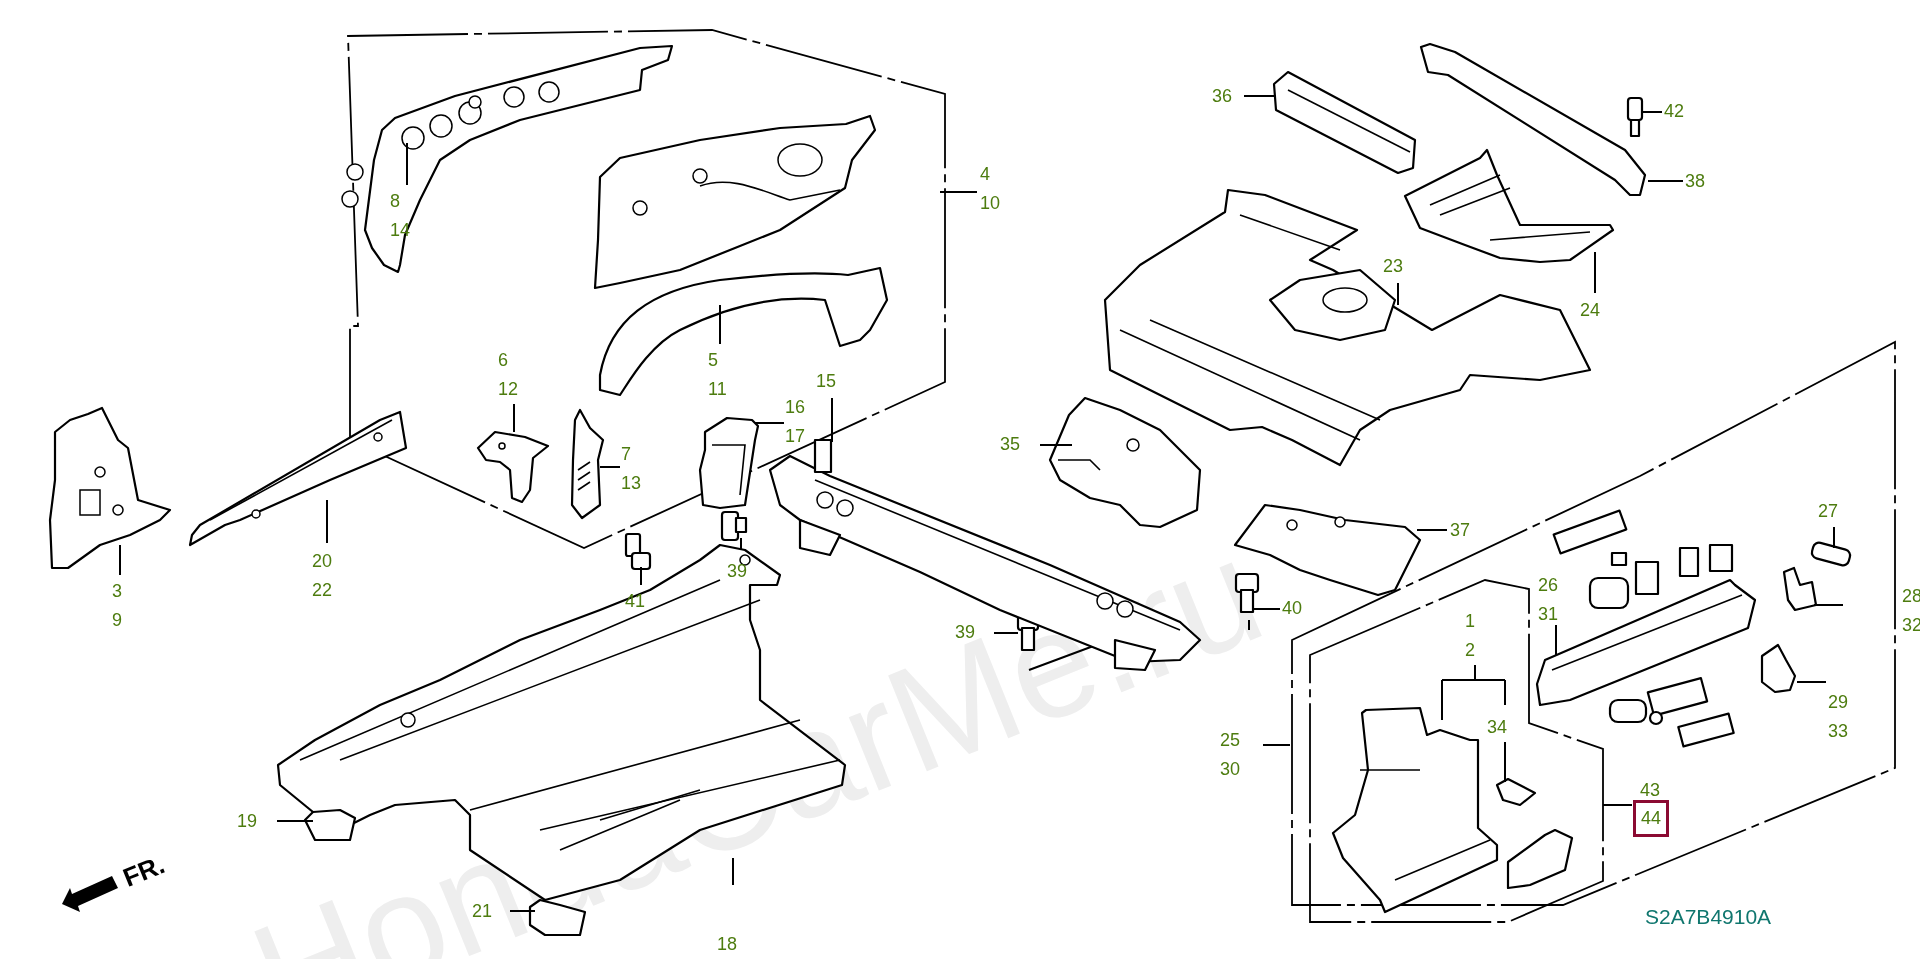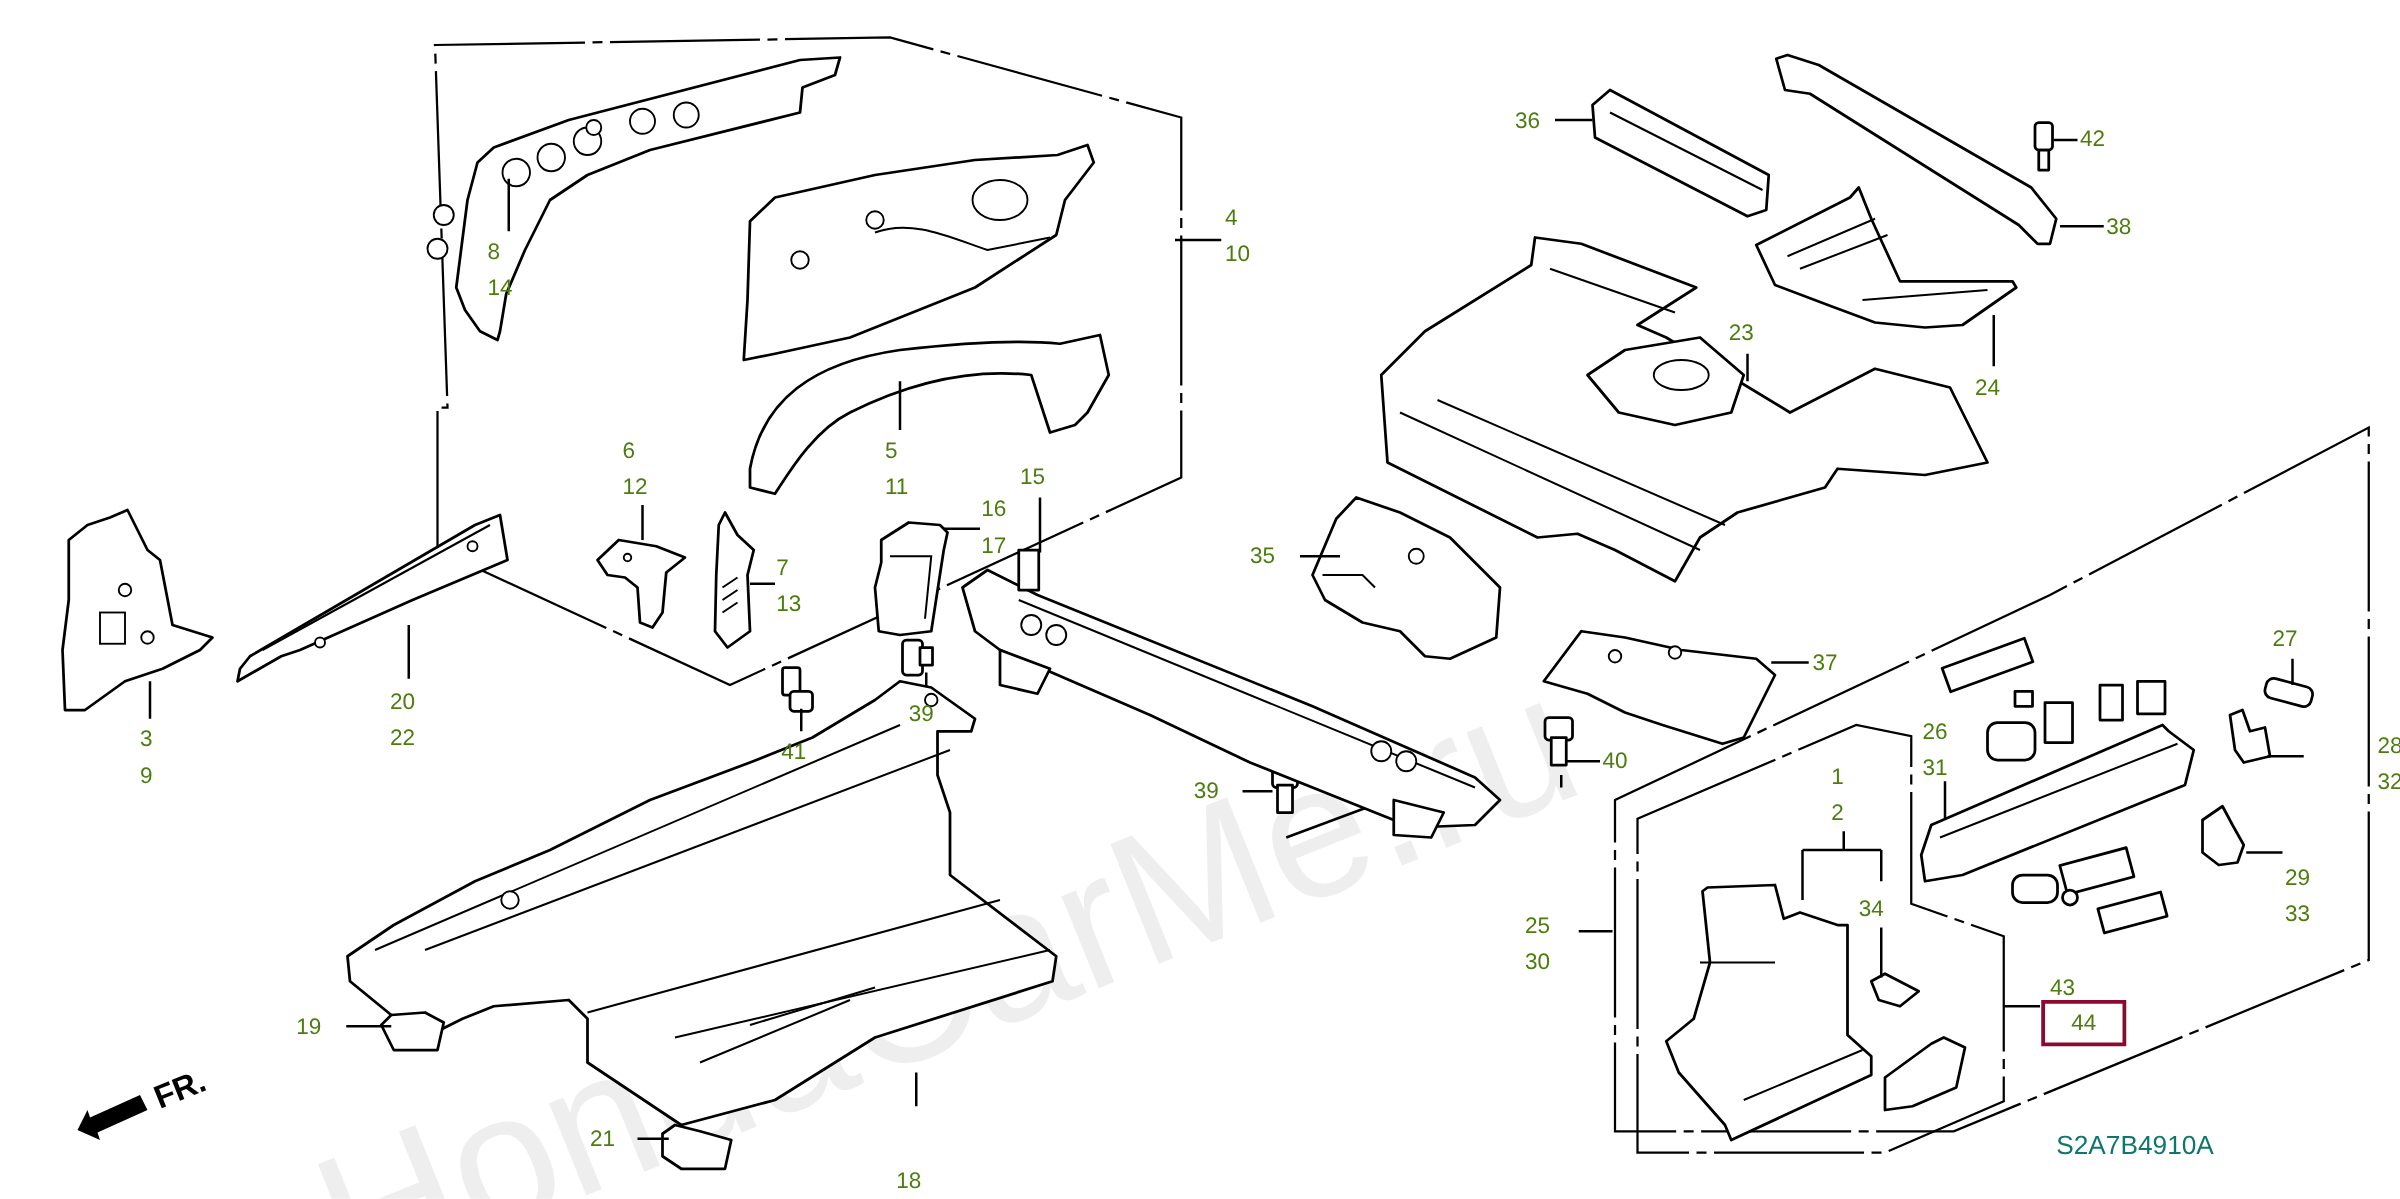--- a/index.html
+++ b/index.html
@@ -324,21 +324,21 @@
 <div class="callout" style="left:1487px;top:713px;">
     <span>34</span>
   </div>
 <div class="callout" style="left:1220px;top:726px;">
     <span>25</span>
     <span>30</span>
   </div>
 <div class="callout" style="left:1640px;top:776px;">
     <span>43</span>
   </div>
-<div class="callout highlight" style="left: 1637px; top: 804px; padding: 0px 20px; outline-color: rgb(139, 10, 50);">
+<div class="callout highlight" style="left: 1637px; top: 804px; padding: 0px 4px; outline-color: rgb(139, 10, 50);">
     <span>44</span>
   </div>
 <div class="callout" style="left:237px;top:807px;">
     <span>19</span>
   </div>
 <div class="callout" style="left:472px;top:897px;">
     <span>21</span>
   </div>
 <div class="callout" style="left:717px;top:890px;margin-top:40px;">
     <span>18</span>

